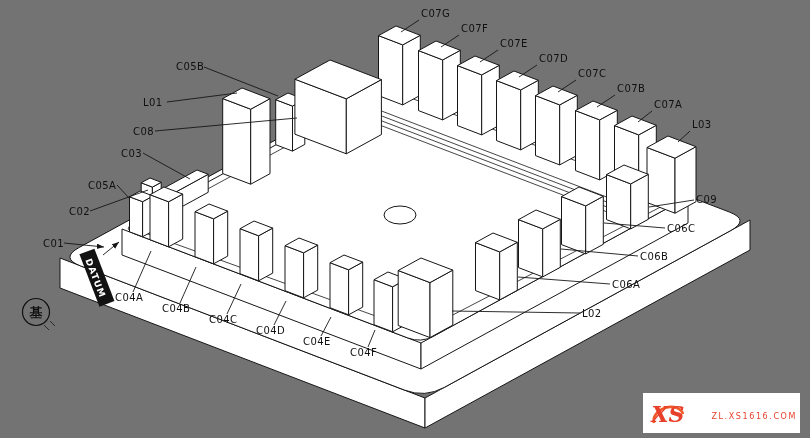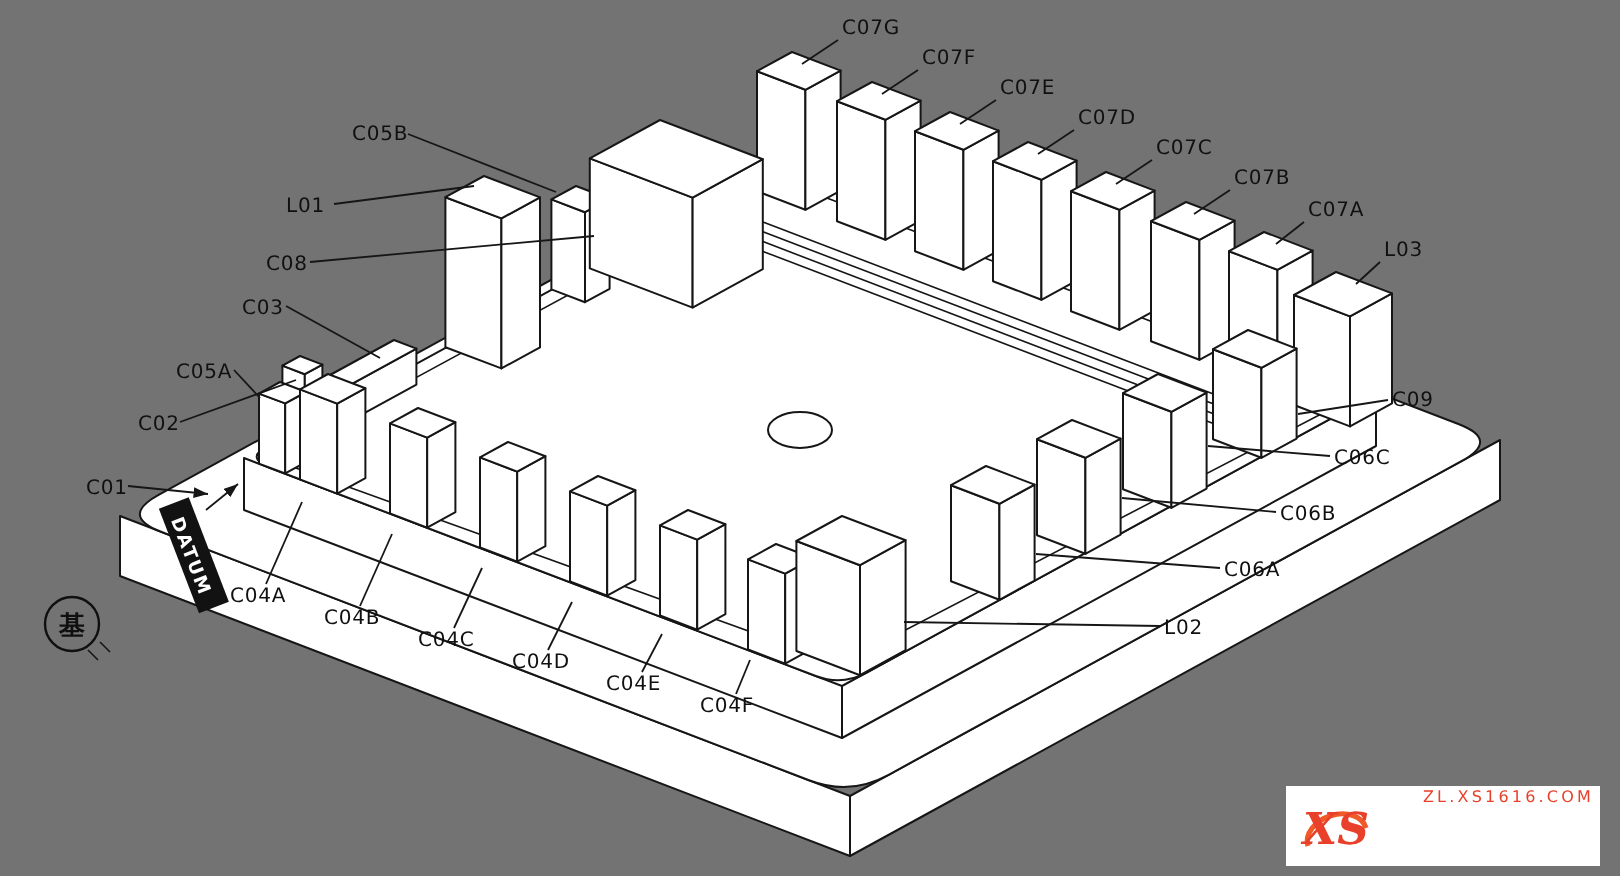--- a/index.html
+++ b/index.html
@@ -6,21 +6,21 @@
   .canvas{position:relative;width:810px;height:438px;background:#737373;overflow:hidden;font-family:"DejaVu Sans",sans-serif}
   .face{fill:#fff;stroke:#161616;stroke-width:1;stroke-linejoin:round}
   .thin{fill:none;stroke:#161616;stroke-width:.8}
   .lead{fill:none;stroke:#161616;stroke-width:.9}
   .lbl{font:10px "DejaVu Sans",sans-serif;fill:#101010;letter-spacing:.4px}
   .datum-txt{font:bold 9px "DejaVu Sans",sans-serif;fill:#fff;letter-spacing:1px}
   .stamp-txt{font:bold 13px "DejaVu Sans",sans-serif;fill:#101010}
   .watermark{position:absolute;right:10px;bottom:5px;display:flex;align-items:flex-start;gap:21px;background:#fff;padding:1px 3px}
   .wm-x{font:italic bold 22px "DejaVu Serif",serif;fill:#e8402a}
   .wm-name{font:bold 19px "DejaVu Sans",sans-serif;color:#e8402a;letter-spacing:3px;line-height:1}
-  .wm-domain{font:8px "DejaVu Sans",sans-serif;color:#e8402a;letter-spacing:1.6px;margin-top:0}
+  .wm-domain{font:8px "DejaVu Sans",sans-serif;color:#e8402a;letter-spacing:1.6px;margin-top:18px}
 </style>
 </head>
 <body>
 
 <div class="canvas">
   <svg width="810" height="438" viewBox="0 0 810 438">
     <defs>
       <marker id="arr" markerWidth="10" markerHeight="8" refX="8" refY="3" orient="auto">
           <path d="M0 0L8 3L0 6Z" fill="#161616"></path>
         </marker>

